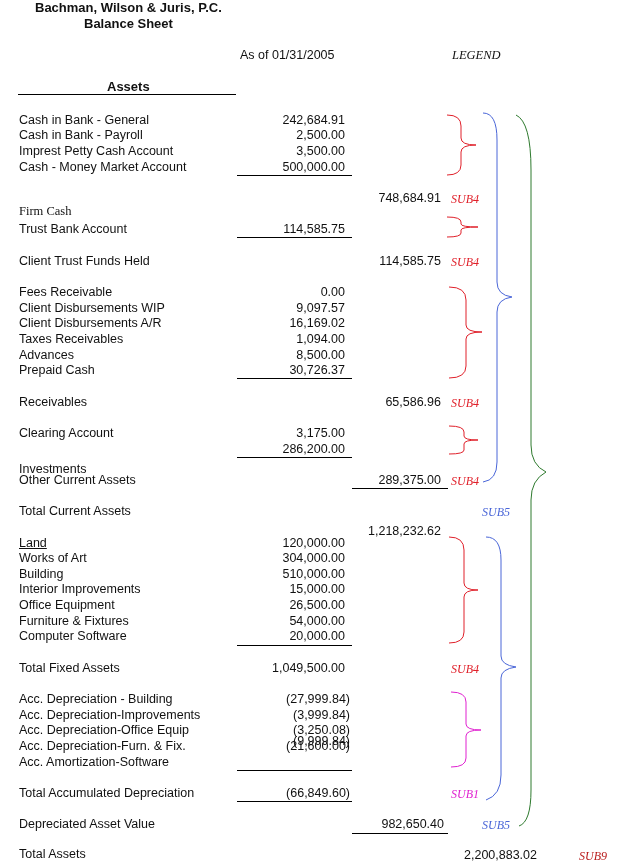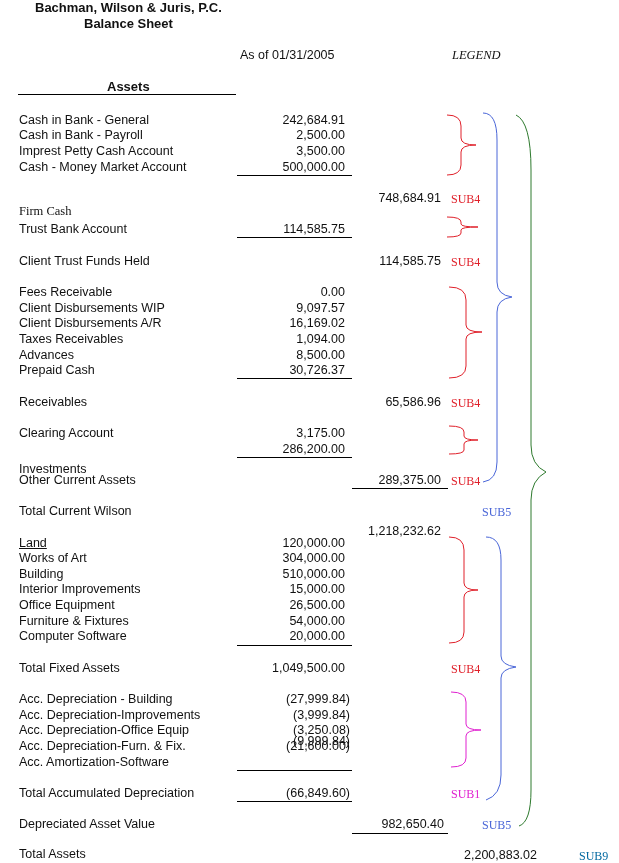--- a/index.html
+++ b/index.html
@@ -4,21 +4,21 @@
 <style>
   html, body { margin: 0; padding: 0; background: #ffffff; }
   body { width: 619px; height: 863px; position: relative; overflow: hidden;
          font-family: "Liberation Sans", sans-serif; font-size: 12.5px; color: #111; }
   .abs { position: absolute; white-space: nowrap; }
   .title { font-weight: bold; font-size: 13px; }
   .label { left: 19px; }
   .amt1 { right: 274px; text-align: right; }
   .amt2 { right: 178px; text-align: right; }
   .rule { position: absolute; height: 1px; background: #000; }
-  .sub { font-family: "Liberation Serif", serif; font-size: 12px; }
+  .sub { font-family: "Liberation Serif", serif; font-style: italic; font-size: 12px; }
   .legend { font-family: "Liberation Serif", serif; font-style: italic; font-size: 12.5px; }
   svg.brackets { position: absolute; left: 0; top: 0; width: 619px; height: 863px; pointer-events: none; }
 </style>
 </head>
 <body>
 
 <div class="abs title" style="left:35px;top:0px;">Bachman, Wilson &amp; Juris, P.C.</div>
 <div class="abs title" style="left:84px;top:16px;">Balance Sheet</div>
 <div class="abs" style="left:240px;top:48px;">As of 01/31/2005</div>
 <div class="abs legend" style="left:452px;top:48px;">LEGEND</div>
@@ -69,21 +69,21 @@
 <div class="abs amt1" style="top:426px;">3,175.00</div>
 <div class="abs label" style="top:442px;margin-top:20px;">Investments</div>
 <div class="abs amt1" style="top:442px;">286,200.00</div>
 <div class="rule" style="left:237px;top:457px;width:115px;"></div>
 
 <div class="abs label" style="top:473px;">Other Current Assets</div>
 <div class="abs amt2" style="top:473px;">289,375.00</div>
 <div class="abs sub" style="left:451px;top:474px;color:#e0202a;">SUB4</div>
 <div class="rule" style="left:352px;top:488px;width:96px;"></div>
 
-<div class="abs label" style="top:504px;">Total Current Wilson</div>
+<div class="abs label" style="top:504px;">Total Current Assets</div>
 <div class="abs amt2" style="top:504px;margin-top:20px;">1,218,232.62</div>
 <div class="abs sub" style="left:482px;top:505px;color:#4a66d8;">SUB5</div>
 
 <div class="abs label" style="top:536px;text-decoration:underline;">Land</div>
 <div class="abs amt1" style="top:536px;">120,000.00</div>
 <div class="abs label" style="top:551px;">Works of Art</div>
 <div class="abs amt1" style="top:551px;">304,000.00</div>
 <div class="abs label" style="top:567px;">Building</div>
 <div class="abs amt1" style="top:567px;">510,000.00</div>
 <div class="abs label" style="top:582px;">Interior Improvements</div>
@@ -117,21 +117,21 @@
 <div class="abs sub" style="left:451px;top:787px;color:#e020d0;">SUB1</div>
 <div class="rule" style="left:237px;top:801px;width:115px;"></div>
 
 <div class="abs label" style="top:817px;">Depreciated Asset Value</div>
 <div class="abs amt2" style="top:817px;right:175px;">982,650.40</div>
 <div class="abs sub" style="left:482px;top:818px;color:#4a66d8;">SUB5</div>
 <div class="rule" style="left:352px;top:833px;width:96px;"></div>
 
 <div class="abs label" style="top:847px;">Total Assets</div>
 <div class="abs" style="left:464px;top:848px;">2,200,883.02</div>
-<div class="abs sub" style="left:579px;top:849px;color:#0369a1;">SUB9</div>
+<div class="abs sub" style="left:579px;top:849px;color:#b91c1c;">SUB9</div>
 
 <svg class="brackets" viewBox="0 0 619 863">
 
   <path d="M447,115 Q461,115 461,126 L461,138 Q461,145 476,145 Q461,145 461,152 L461,165 Q461,175 447,175" fill="none" stroke="#e0202a" stroke-width="1"></path>
   <path d="M447,217 Q461,217 461,222 L461,224 Q461,227 478,227 Q461,227 461,230 L461,233 Q461,237 447,237" fill="none" stroke="#e0202a" stroke-width="1"></path>
   <path d="M449,287 Q466,287 466,300 L466,325 Q466,332 482,332 Q466,332 466,339 L466,366 Q466,378 449,378" fill="none" stroke="#e0202a" stroke-width="1"></path>
   <path d="M449,426 Q464,426 464,432 L464,436 Q464,440 478,440 Q464,440 464,444 L464,450 Q464,454 449,454" fill="none" stroke="#e0202a" stroke-width="1"></path>
   <path d="M449,537 Q464,537 464,550 L464,583 Q464,590 478,590 Q464,590 464,597 L464,632 Q464,643 449,643" fill="none" stroke="#e0202a" stroke-width="1"></path>
 
   <path d="M451,692 Q466,692 466,702 L466,724 Q466,730 481,730 Q466,730 466,736 L466,758 Q466,767 451,767" fill="none" stroke="#e020d0" stroke-width="1"></path>

